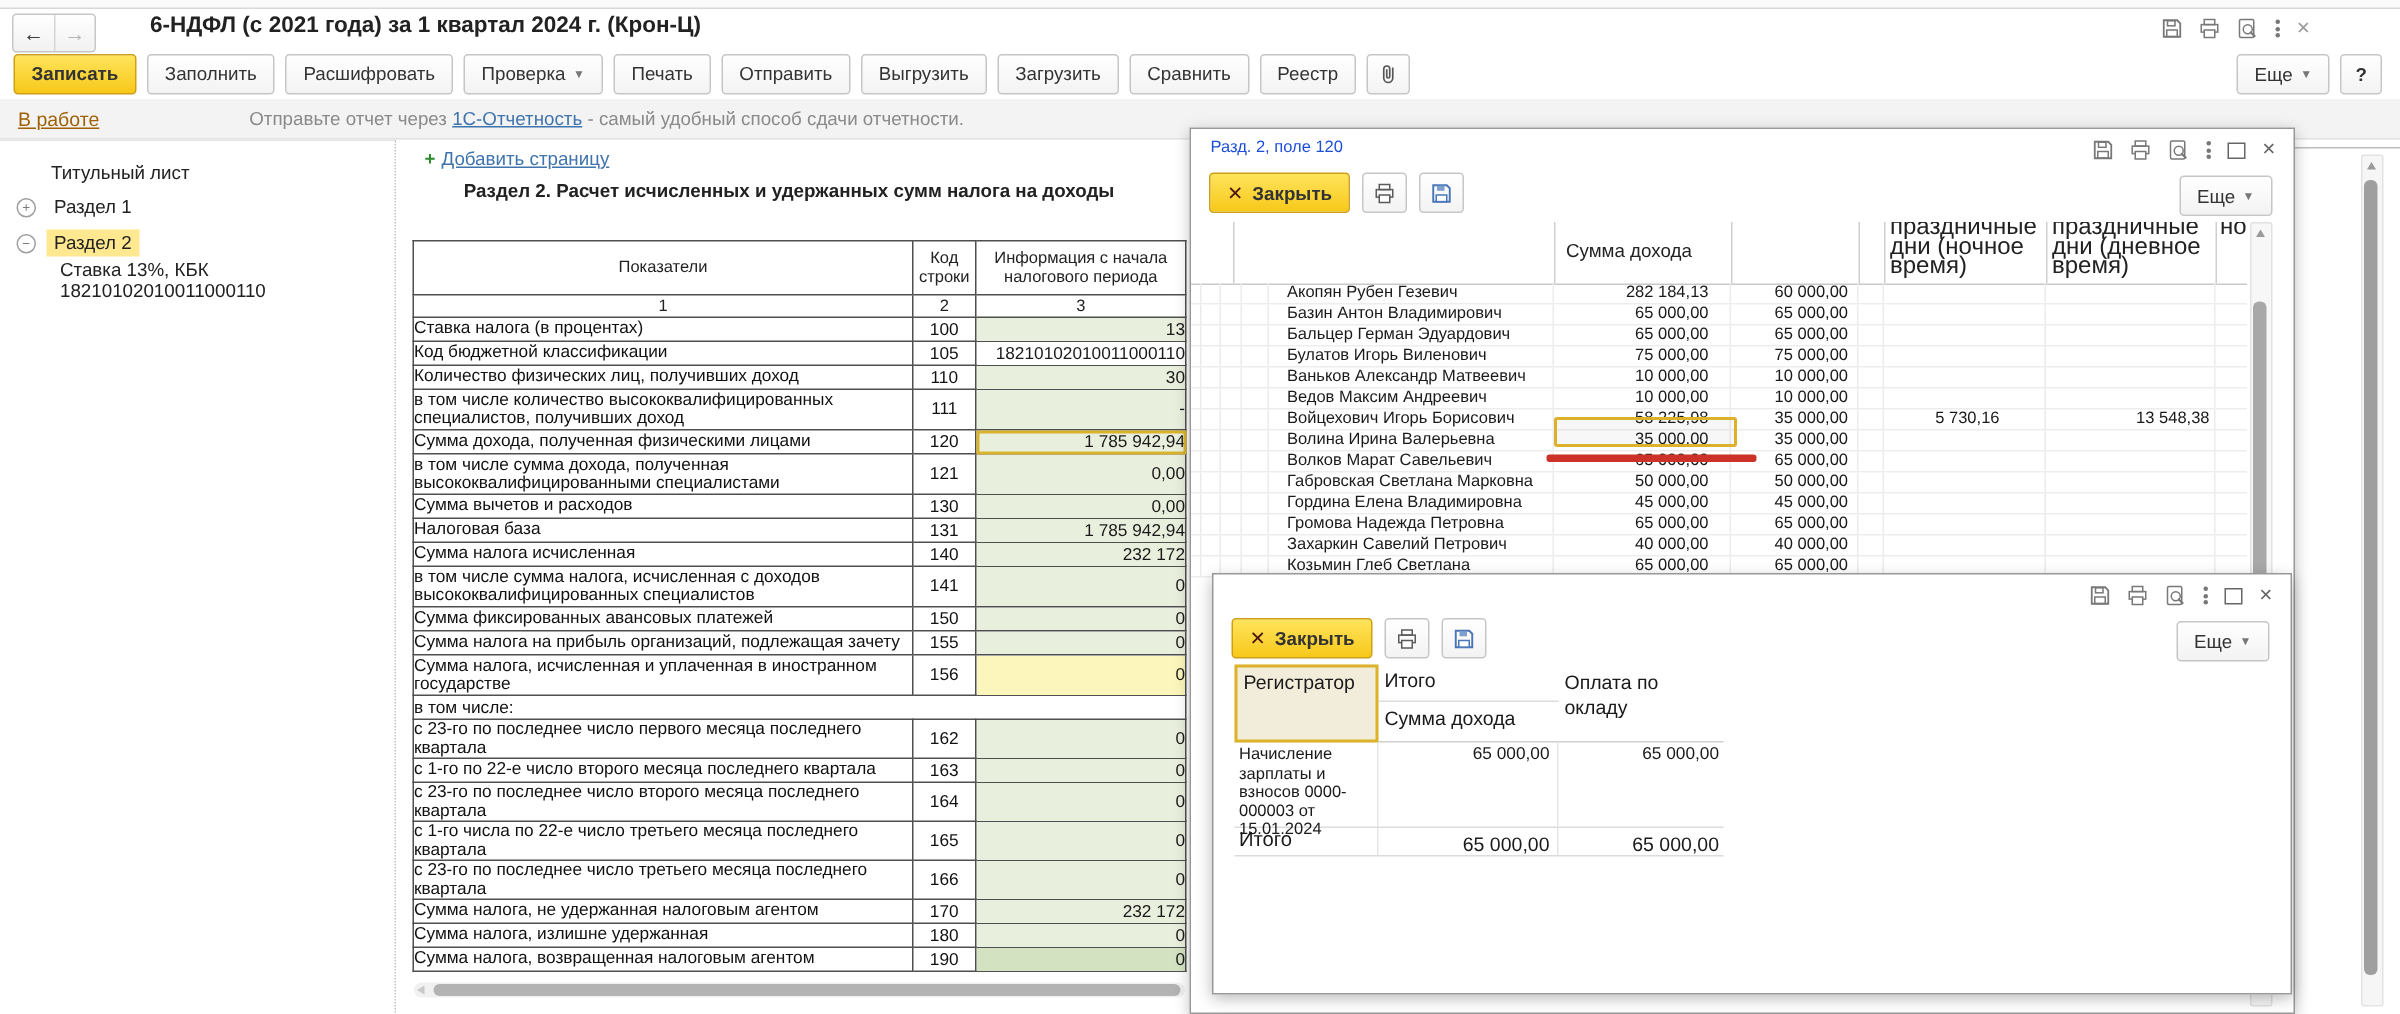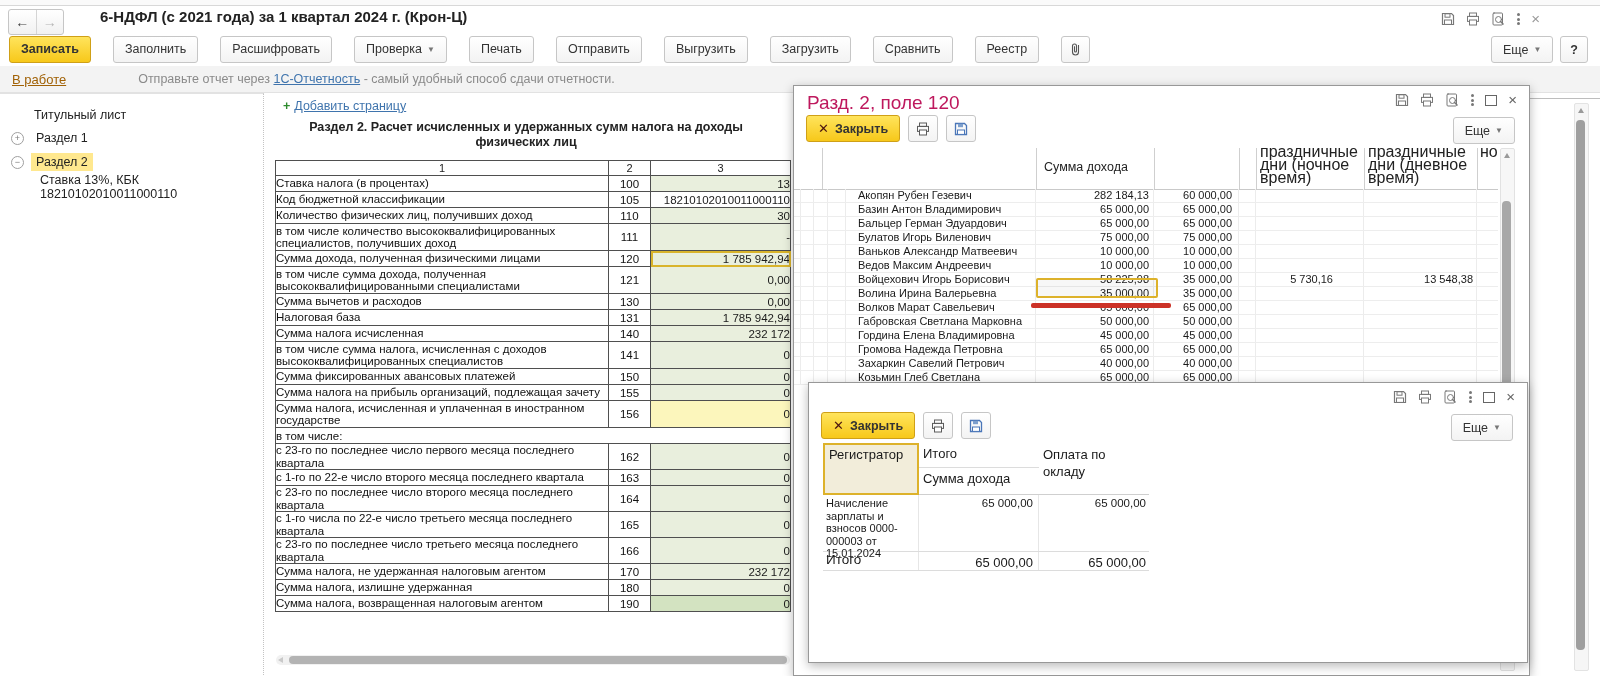--- a/index.html
+++ b/index.html
@@ -16,32 +16,32 @@
   #nav-fwd{color:#b5b5b5}
   #page-title{left:100px;top:8px;font-size:15px;font-weight:bold;color:#222;white-space:nowrap}
   .winicons{display:flex;align-items:center;gap:11px}
   #main-winicons{right:60px;top:12px}
   .ticon{width:14px;height:14px;display:inline-block}
   .kebab{width:4px;height:14px;display:inline-flex;flex-direction:column;justify-content:space-between;align-items:center;padding:1px 0;box-sizing:border-box}
   .kebab i{width:3px;height:3px;border-radius:50%;background:#777}
   .maxsq{width:10px;height:9px;border:1.4px solid #666}
   .closex{font-size:15px;color:#9a9a9a;line-height:12px;font-weight:400}
   
-  #toolbar{left:0;top:34px;width:1600px;height:30px;display:flex;align-items:center;gap:22px;padding-left:9px;box-sizing:border-box}
+  #toolbar{left:0;top:34px;width:1600px;height:30px;display:flex;align-items:center;gap:7px;padding-left:9px;box-sizing:border-box}
   .btn{height:25px;border:1px solid #c6c6c6;border-radius:3px;background:linear-gradient(#ffffff,#f3f3f3);
        display:inline-flex;align-items:center;padding:0 11px;font-size:12.5px;color:#333;white-space:nowrap}
   .btn .caret{font-size:8px;color:#777;margin-left:5px}
   .btn-yellow{background:linear-gradient(#ffe45c,#f7c81a);border-color:#cfa017;font-weight:bold}
   #toolbar-right{right:12px;top:36px;display:flex;gap:7px}
   .redx{color:#4a1410;font-weight:bold;margin-right:6px;font-size:13px}
   
   #statusbar{left:0;top:66px;width:1600px;height:26px;background:#f3f3f3;border-bottom:1px solid #e2e2e2;
              display:flex;align-items:center}
   #status-state{margin-left:12px;color:#a16207;text-decoration:underline}
-  #status-msg{margin-left:72px;color:#8a8a8a;font-size:12.5px}
+  #status-msg{margin-left:100px;color:#8a8a8a;font-size:12.5px}
   #status-msg a{color:#3f74ad;text-decoration:underline}
   
   #sidebar{left:0;top:93px;width:263px;height:583px;background:#fff;border-right:1px dotted #c3c3c3;border-top:1px solid #e2e2e2}
   .side-item{position:absolute;left:0;width:100%;height:22px;display:flex;align-items:center;font-size:12.5px;color:#222}
   .tree-toggle{width:11px;height:11px;border:1px solid #9f9f9f;border-radius:50%;color:#7a7a7a;
                font-size:9px;line-height:9px;display:flex;align-items:center;justify-content:center;margin:0 7px 0 11px;background:#fff}
   .side-label{padding:2px 5px}
   .side-sel .side-label{background:#ffe88f}
   
   #addpage{left:283px;top:99px;font-size:12.5px}
@@ -68,37 +68,37 @@
   #hscroll .larr{position:absolute;left:2px;top:2px;width:0;height:0;border-top:3px solid transparent;border-bottom:3px solid transparent;border-right:5px solid #c9c9c9}
   
   #bgwin{left:1512px;top:98px;width:88px;height:578px;background:#fff;border-left:1px solid #bdbdbd;border-top:1px solid #bdbdbd}
   #bgwin .vtrack{position:absolute;right:12px;top:4px;width:13px;height:566px;background:#f6f6f6;border:1px solid #e3e3e3;border-radius:2px}
   #bgwin .uarr{position:absolute;left:3px;top:4px;width:0;height:0;border-left:3.5px solid transparent;border-right:3.5px solid transparent;border-bottom:5px solid #9a9a9a}
   #bgwin .vthumb{position:absolute;left:1px;top:16px;width:9px;height:530px;background:#9f9f9f;border-radius:4px}
   
   .popup{background:#fff;border:1px solid #989898;box-shadow:0 3px 10px rgba(0,0,0,.28);box-sizing:border-box}
   #popup1{left:793px;top:85px;width:737px;height:591px}
   #popup2{left:808px;top:382px;width:720px;height:281px}
-  .ptitle{position:absolute;left:13px;top:6px;font-size:19px;color:#be185d}
+  .ptitle{position:absolute;left:13px;top:6px;font-size:11px;color:#1d4ed8}
   .pwinicons{position:absolute;right:12px;top:7px}
   .pclose-row{position:absolute;left:12px;top:29px;display:flex;gap:8px;align-items:center}
   .iconbtn{width:28px;height:25px;border:1px solid #c6c6c6;border-radius:3px;background:linear-gradient(#fff,#f3f3f3);
            display:inline-flex;align-items:center;justify-content:center}
   .pmore{position:absolute;right:14px;top:31px}
   
   #p1table{position:absolute;left:0;top:62px;width:704px;bottom:0;font-size:11px;color:#1a1a1a}
   .p1hline{position:absolute;background:#cfcfcf;width:1px}
   #p1header{position:absolute;left:0;top:0;width:704px;height:41px;border-bottom:1px solid #c9c9c9;overflow:hidden}
   .p1hcell{position:absolute;font-size:16px;line-height:13px;color:#222}
   #p1rows{position:absolute;left:0;top:41px;width:704px}
   .p1row{display:flex;height:14px;line-height:13px;border-bottom:1px solid #ededed;box-sizing:border-box}
   .p1row>div{overflow:hidden;white-space:nowrap;box-sizing:border-box}
   .p1sp{border-right:1px solid #ececec;height:100%}
   .p1name{width:190px;padding-left:12px;border-right:1px solid #ececec}
-  .p1total{width:118px;text-align:right;padding-right:4px;border-right:1px solid #ececec}
+  .p1total{width:118px;text-align:right;padding-right:14px;border-right:1px solid #ececec}
   .p1salary{width:85px;text-align:right;padding-right:6px;border-right:1px solid #ececec}
   .p1gap{width:17px;border-right:1px solid #ececec}
   .p1night{width:108px;text-align:right;padding-right:30px;border-right:1px solid #ececec}
   .p1day{width:113px;text-align:right;padding-right:3px;border-right:1px solid #ececec}
   .p1selbox{position:absolute;left:242px;top:130px;width:118px;height:16px;border:2px solid #ddb22b;border-radius:2px;background:rgba(0,0,0,.03);z-index:5}
   .p1redline{position:absolute;left:237px;top:155px;width:140px;height:5px;background:#cc3227;border-radius:2px;z-index:6}
   #p1scroll{position:absolute;left:706px;top:62px;width:13px;bottom:4px;background:#f7f7f7;border:1px solid #e2e2e2;border-radius:2px}
   #p1scroll .uarr{position:absolute;left:2.5px;top:4px;width:0;height:0;border-left:3.5px solid transparent;border-right:3.5px solid transparent;border-bottom:5px solid #9a9a9a}
   #p1scroll .vthumb{position:absolute;left:1px;top:52px;width:9px;height:185px;background:#a8a8a8;border-radius:4px}
   
@@ -202,30 +202,34 @@
   <div class="side-item" style="top:82px;padding-left:40px;box-sizing:border-box">
     <span>Ставка 13%, КБК 18210102010011000110</span>
   </div>
 </div>
 
 <div class="abs" id="addpage">
   <span class="plus">+</span><span class="lnk">Добавить страницу</span>
 </div>
 <div class="abs" id="sec-title">
   <div>Раздел 2. Расчет исчисленных и удержанных сумм налога на доходы</div>
-    <div>физических лиц</div>
 </div>
 
 <table id="rtable">
   <colgroup>
       <col style="width:333px">
       <col style="width:42px">
       <col style="width:140px">
     </colgroup>
   <tbody>
+    <tr>
+      <td class="hcell">Показатели</td>
+      <td class="hcell">Код строки</td>
+      <td class="hcell">Информация с начала налогового периода</td>
+    </tr>
     <tr>
       <td class="ncell">1</td>
       <td class="ncell">2</td>
       <td class="ncell">3</td>
     </tr>
   </tbody>
   <tbody id="rrows">
       <tr>
         <td class="lcell">Ставка налога (в процентах)</td>
         <td class="ccell">100</td>

